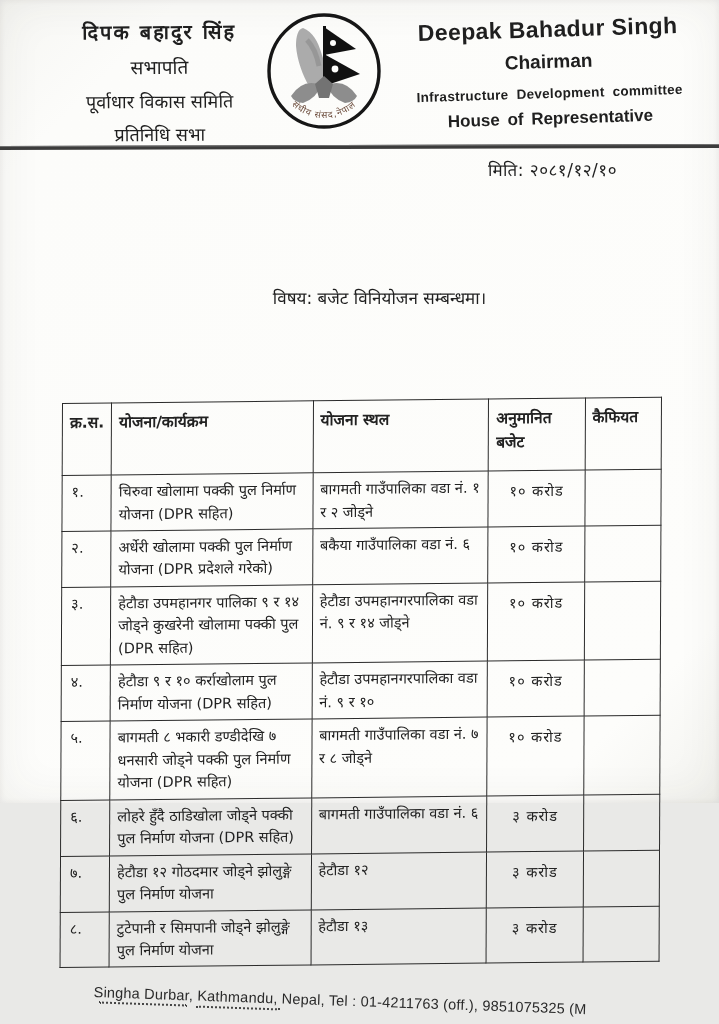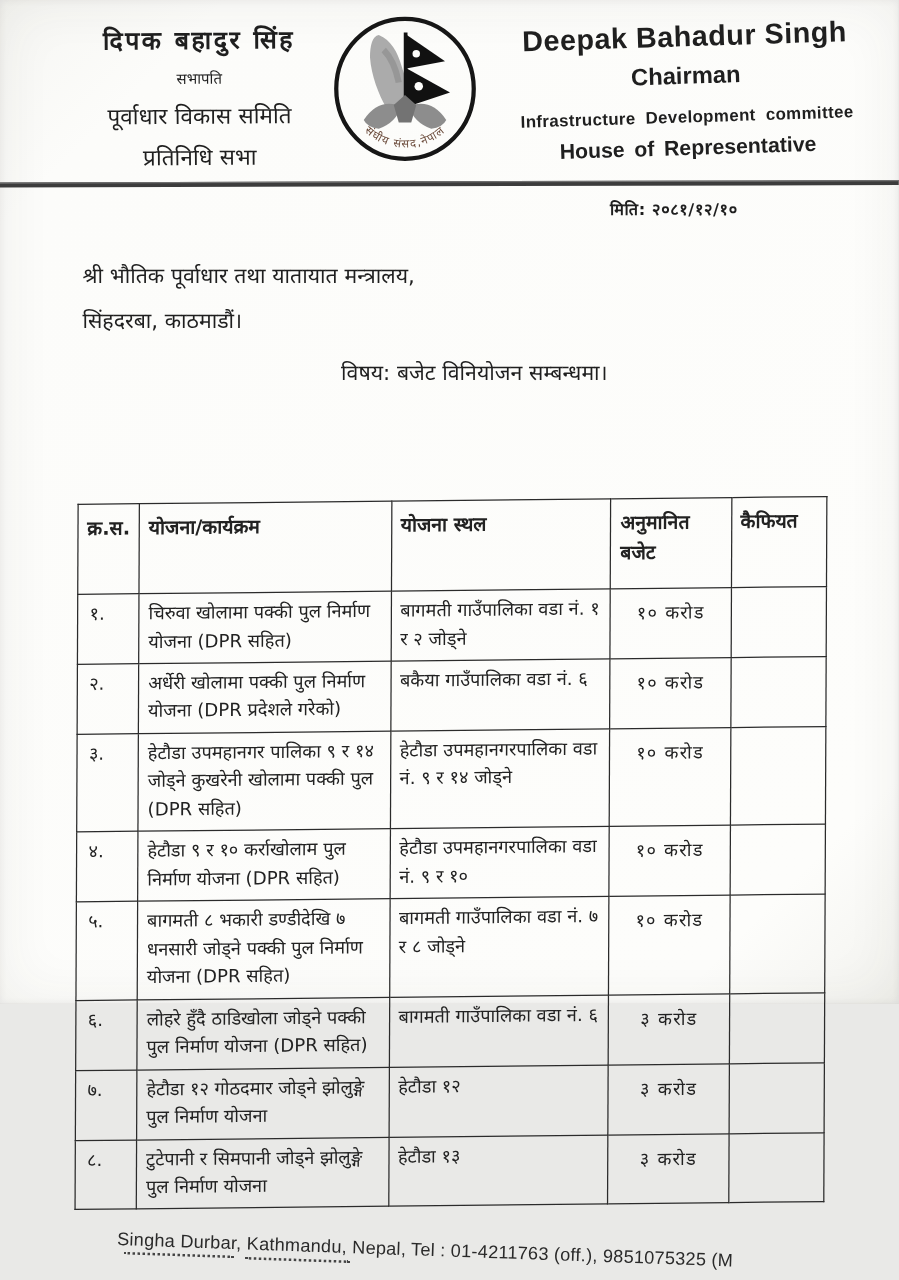--- a/index.html
+++ b/index.html
@@ -14,41 +14,41 @@
     background:linear-gradient(135deg,#f6f6f3 0%,#fcfcfa 12%,#fdfdfb 88%,#f3f3ef 100%);
     box-shadow:inset 0 0 45px rgba(60,55,45,.07), inset 0 0 6px rgba(60,55,45,.08);
   }
   
   .lh-left{
     position:absolute;left:52px;top:18px;width:215px;
     display:flex;flex-direction:column;align-items:center;gap:9px;
     transform:rotate(-.4deg);
   }
   .lh-left .l1{font-size:20px;font-weight:600;letter-spacing:2px;}
-  .lh-left .l2{font-size:12px;}
+  .lh-left .l2{font-size:19px;}
   .lh-left .l3{font-size:18px;}
   .lh-left .l4{font-size:18px;}
   .lh-logo{position:absolute;left:263px;top:10px;width:122px;height:124px;}
   .lh-right{
     position:absolute;left:398px;top:16px;width:302px;
     display:flex;flex-direction:column;align-items:center;
     transform:rotate(-1.8deg);
     font-family:"Liberation Sans",sans-serif;
   }
   .lh-right .r1{font-size:23px;font-weight:600;letter-spacing:.4px;}
   .lh-right .r2{font-size:19px;font-weight:600;margin-top:8px;}
   .lh-right .r3{font-size:13.5px;font-weight:600;margin-top:13px;letter-spacing:.3px;word-spacing:4px;}
   .lh-right .r4{font-size:17px;font-weight:700;margin-top:8px;word-spacing:3px;}
   .lh-rule{
     position:absolute;left:-4px;top:145px;width:728px;height:3px;
     background:#3c3c3c;border-top:1px solid #707070;
     transform:rotate(-.15deg);
   }
   
-  .date-line{position:absolute;left:488px;top:158px;font-size:13px;letter-spacing:.5px;font-weight:bold;}
+  .date-line{position:absolute;left:488px;top:158px;font-size:17px;letter-spacing:.5px;}
   .recipient{position:absolute;left:66px;top:203px;font-size:17px;line-height:36px;}
   .subject{position:absolute;left:0;top:286px;width:719px;text-align:center;font-size:17px;margin-left:20px;}
   .body-par{
     position:absolute;left:62px;top:318px;width:600px;margin:0;
     font-size:16.5px;line-height:33px;text-align:justify;text-indent:3.1em;
   }
   
   .table-wrap{
     position:absolute;left:62px;top:403px;width:600px;
     transform:skewY(-.85deg) rotate(.25deg);transform-origin:left top;
@@ -117,24 +117,20 @@
     <div class="r1">Deepak Bahadur Singh</div>
     <div class="r2">Chairman</div>
     <div class="r3">Infrastructure  Development committee</div>
     <div class="r4">House of  Representative</div>
   </div>
 
   <div class="lh-rule"></div>
 
   <div class="date-line">मिति: २०८१/१२/१०</div>
 
-  <div class="recipient">
-    <div>श्री भौतिक पूर्वाधार तथा यातायात मन्त्रालय,</div>
-    <div>सिंहदरबा, काठमाडौं।</div>
-  </div>
 
   <div class="subject">विषय: बजेट विनियोजन सम्बन्धमा।</div>
 
 
   <div class="table-wrap">
     <table>
       <colgroup>
         <col class="w-sn">
           <col class="w-project">
           <col class="w-location">

